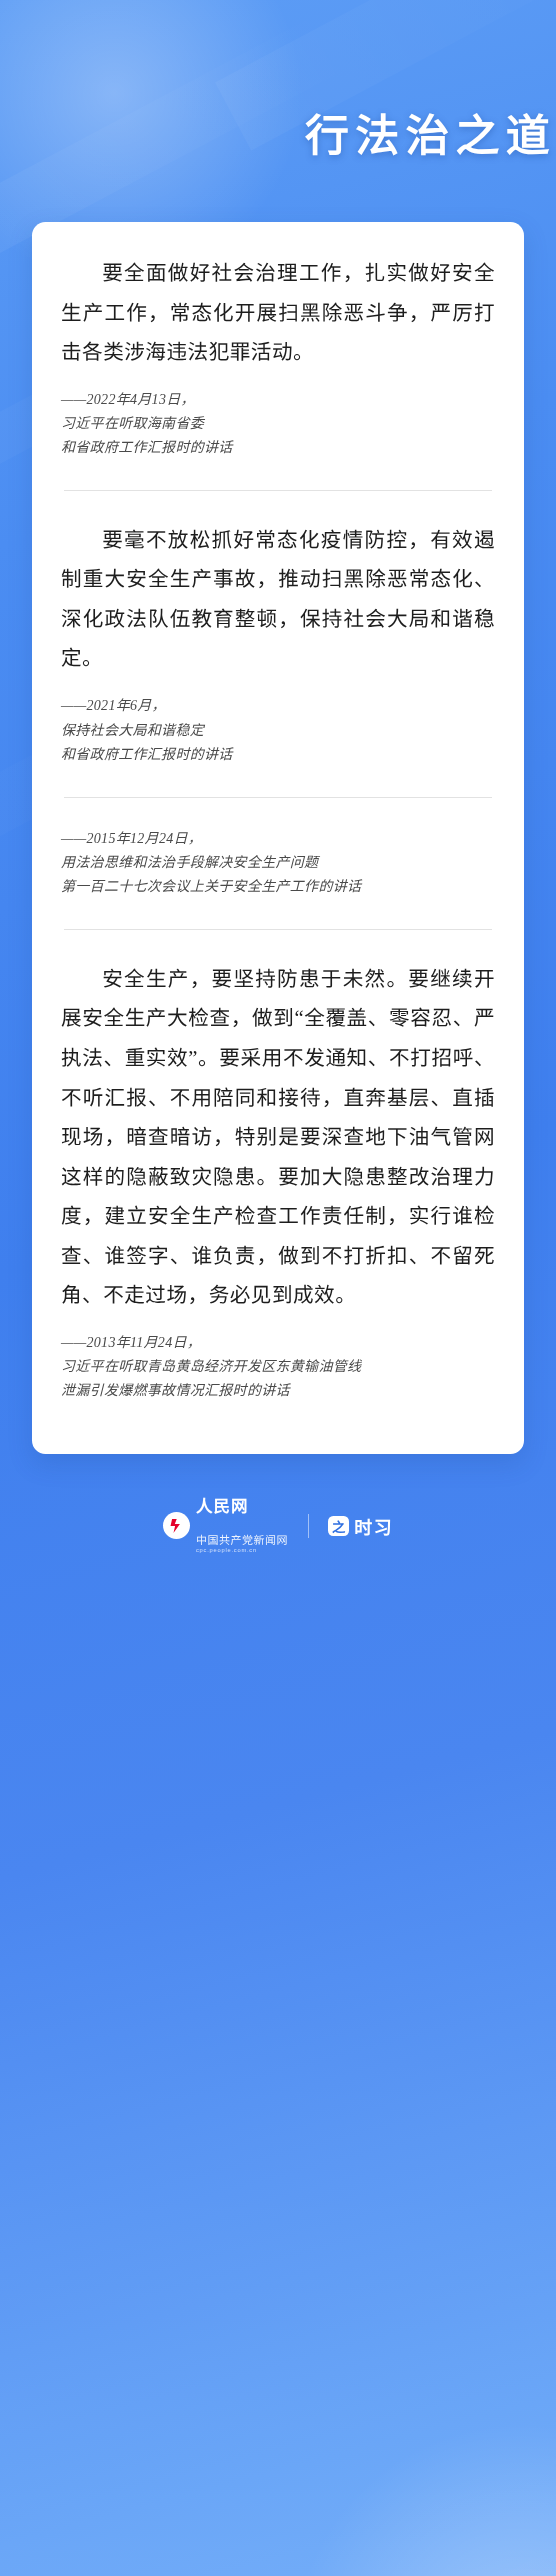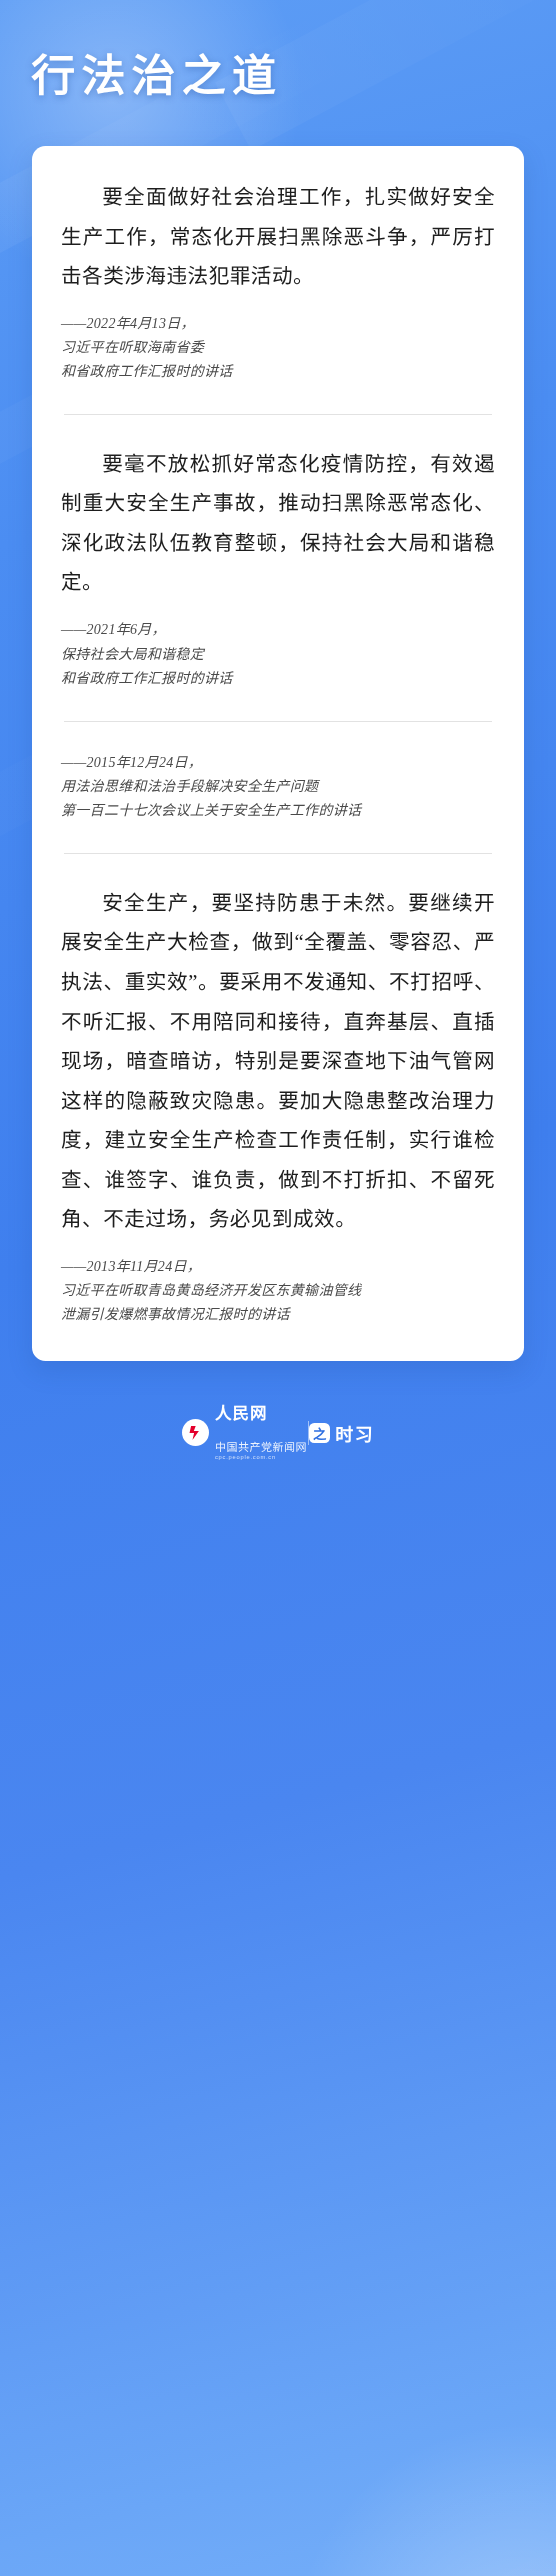--- a/index.html
+++ b/index.html
@@ -39,43 +39,43 @@
     background: radial-gradient(circle, rgba(255,255,255,0.28) 0%, rgba(255,255,255,0) 68%);
   }
   .g2 {
     left: 289px; top: 2421px; width: 464px; height: 464px;
     background: radial-gradient(circle, rgba(255,255,255,0.30) 0%, rgba(255,255,255,0) 70%);
   }
 
   
   .title-wrap {
     position: relative;
-    padding-top: 40px;
-    text-align: left;
+    padding-top: 100px;
+    text-align: right;
     margin-left: 24px;
   }
   .title {
     display: inline-block;
     font-family: "Liberation Serif", serif;
     font-weight: bold;
     font-size: 44px;
     letter-spacing: 6.2px;
     color: #ffffff;
     text-shadow: 0 2.1px 7.2px rgba(20,60,140,0.35);
     padding-left: 7.2px;
   }
 
   
   .card {
     position: relative;
-    margin: 42px 32px 0 32px;
+    margin: 58px 32px 0 32px;
     background: #ffffff;
     border-radius: 13.4px;
     box-shadow: 0 9.3px 25px rgba(30,70,150,0.18);
-    padding: 32px 29px 34px 29px;
+    padding: 32px 29px 51px 29px;
     box-sizing: border-box;
   }
   .divider {
     height: 0.5px;
     background: #e2e2e2;
     margin: 30px 3.1px 30px 3.1px;
   }
   .quote-text {
     font-family: "Liberation Serif", serif;
     font-size: 20.6px;
@@ -101,21 +101,21 @@
   }
 
   
   .footer {
     position: relative;
     margin-top: 44px;
     padding-bottom: 29px;
     display: flex;
     align-items: center;
     justify-content: center;
-    gap: 1px;
+    gap: 20px;
   }
   .logo-people {
     display: flex;
     align-items: center;
     gap: 6.2px;
   }
   .logo-mark {
     width: 27px;
     height: 27px;
     border-radius: 50%;

